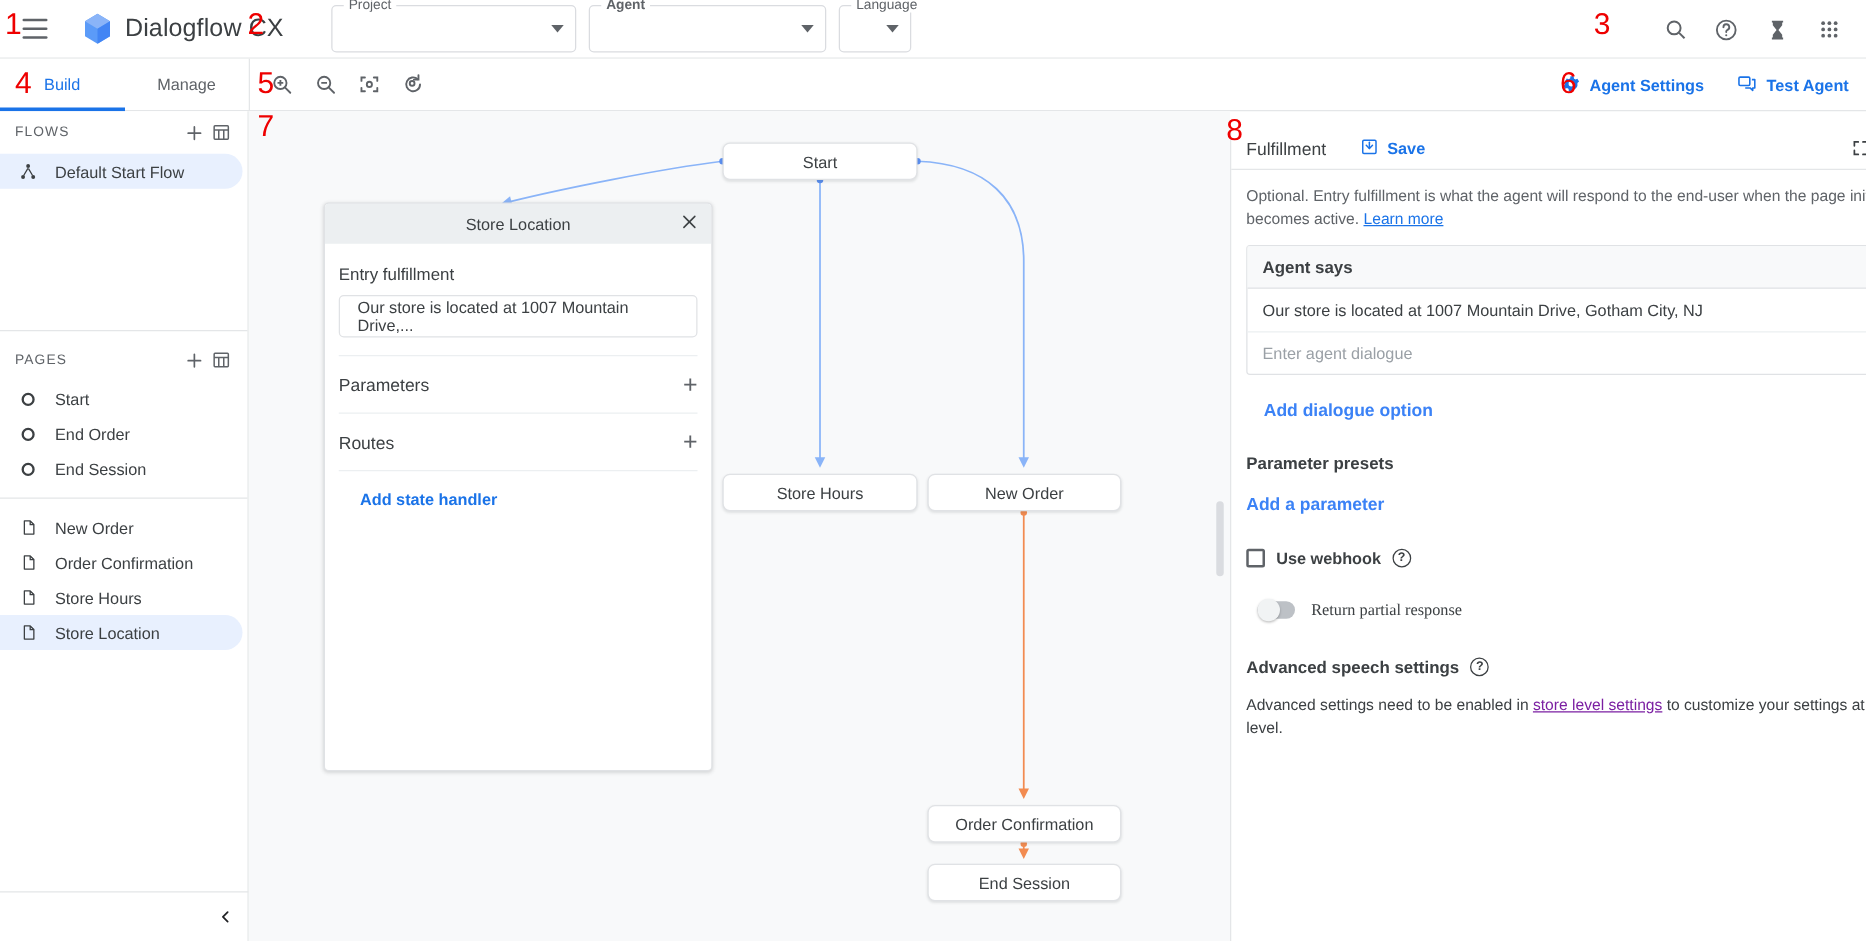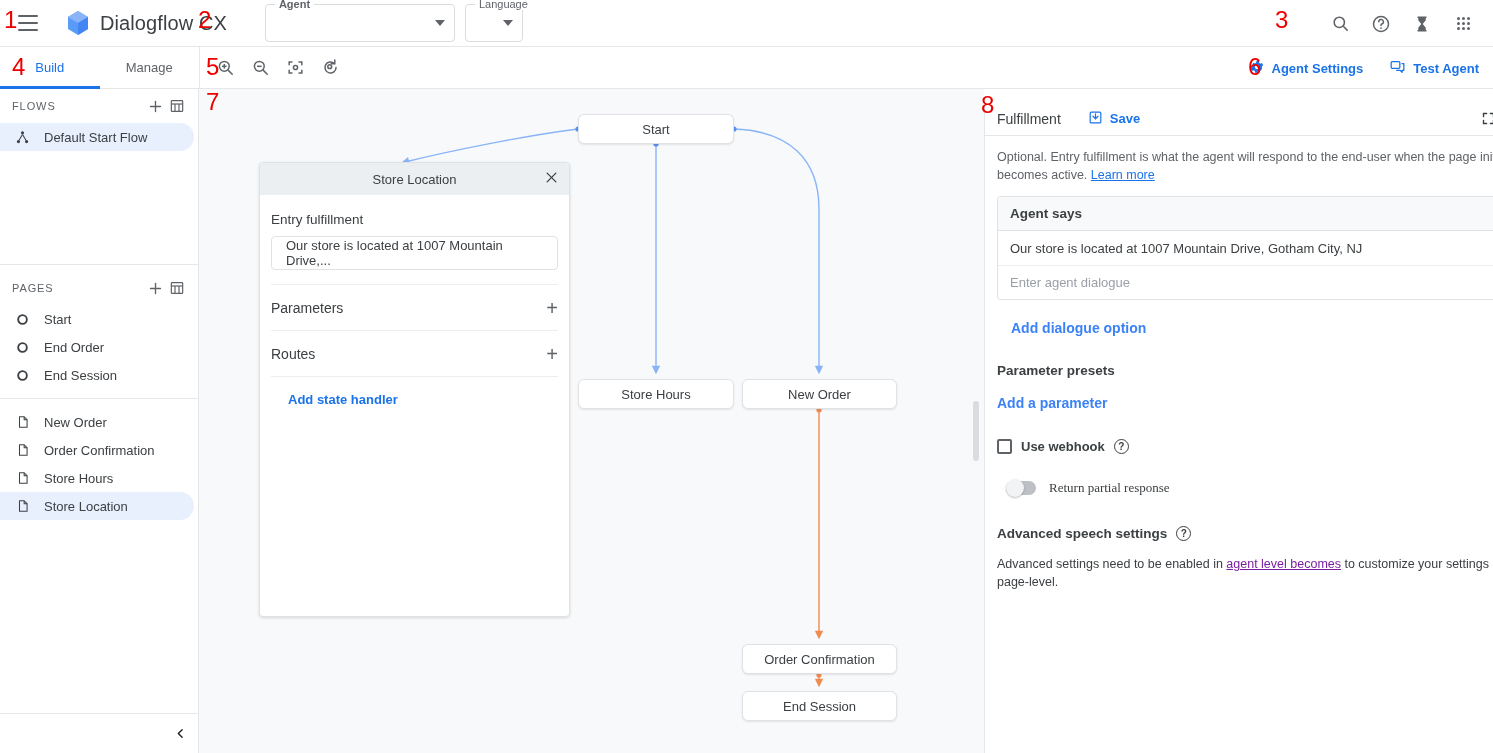--- a/index.html
+++ b/index.html
@@ -247,20 +247,24 @@
     <div class="brand">
       <svg class="brand-logo" viewBox="0 0 24 26">
         <path d="M12 1 L22 7 L22 19 L12 25 L2 19 L2 7 Z" fill="#5b9bf8"></path>
         <path d="M12 1 L22 7 L12 13 L2 7 Z" fill="#8ab4f8"></path>
         <path d="M12 13 L22 7 L22 19 L12 25 Z" fill="#4285f4"></path>
       </svg>
       <div class="brand-title">Dialogflow CX</div>
     </div>
 
     <div class="selects">
+      <div class="mat-select sel-project">
+        <div class="lbl">Project</div>
+        <div class="arrow"></div>
+      </div>
       <div class="mat-select sel-agent">
         <div class="lbl">Agent</div>
         <div class="arrow"></div>
       </div>
       <div class="mat-select sel-language">
         <div class="lbl">Language</div>
         <div class="arrow"></div>
       </div>
     </div>
 
@@ -613,21 +617,21 @@
           </div>
         <div style="font-size:13px;color:#3c4043;margin-left:4px;">Return partial response</div>
       </div>
 
       <div class="cbrow" style="margin-top:30px;">
         <div class="rp-h">Advanced speech settings</div>
         <div class="helpq">?</div>
       </div>
 
       <div class="rp-note" style="margin-top:14px;">
-        <span>Advanced settings need to be enabled in </span><a href="#">agent level becomes</a><span> to customize your settings at the page-level.</span>
+        <span>Advanced settings need to be enabled in </span><a href="#">store level settings</a><span> to customize your settings at the page-level.</span>
       </div>
     </div>
   </div>
 
   <div class="marker" style="left:4px;   top:8px;">1</div>
   <div class="marker" style="left:198px; top:8px;">2</div>
   <div class="marker" style="left:1275px;top:8px;">3</div>
   <div class="marker" style="left:12px;  top:55px;">4</div>
   <div class="marker" style="left:206px; top:55px;">5</div>
   <div class="marker" style="left:1248px;top:55px;">6</div>

